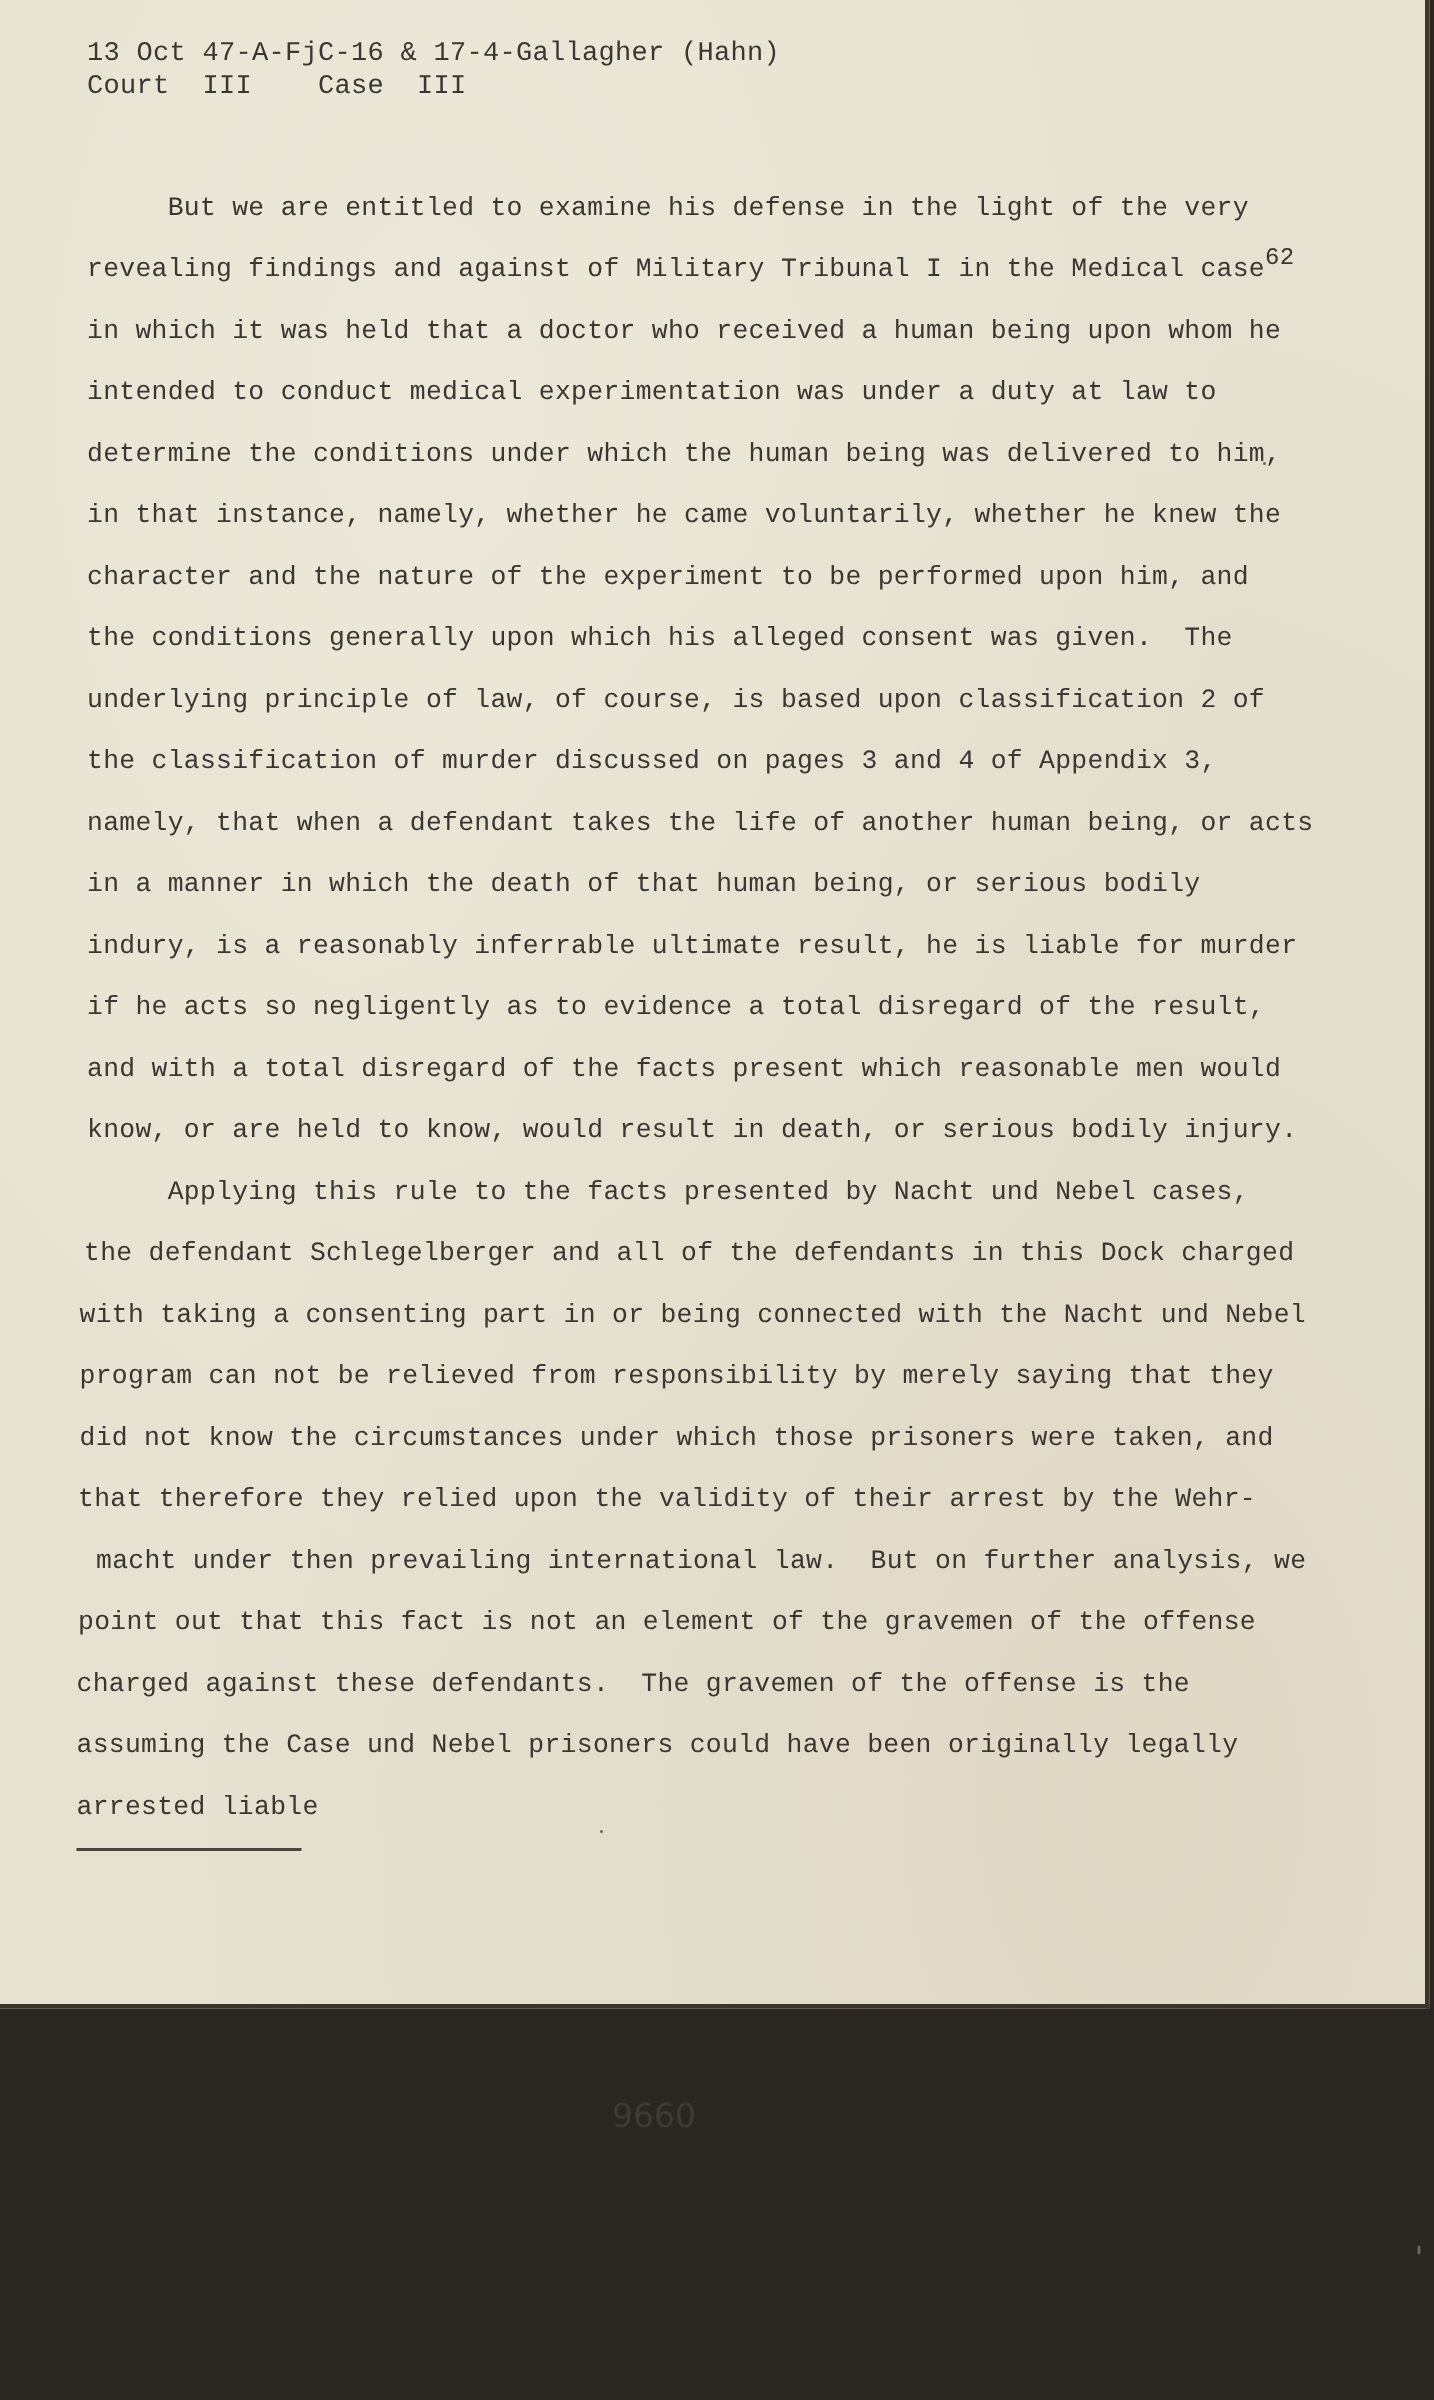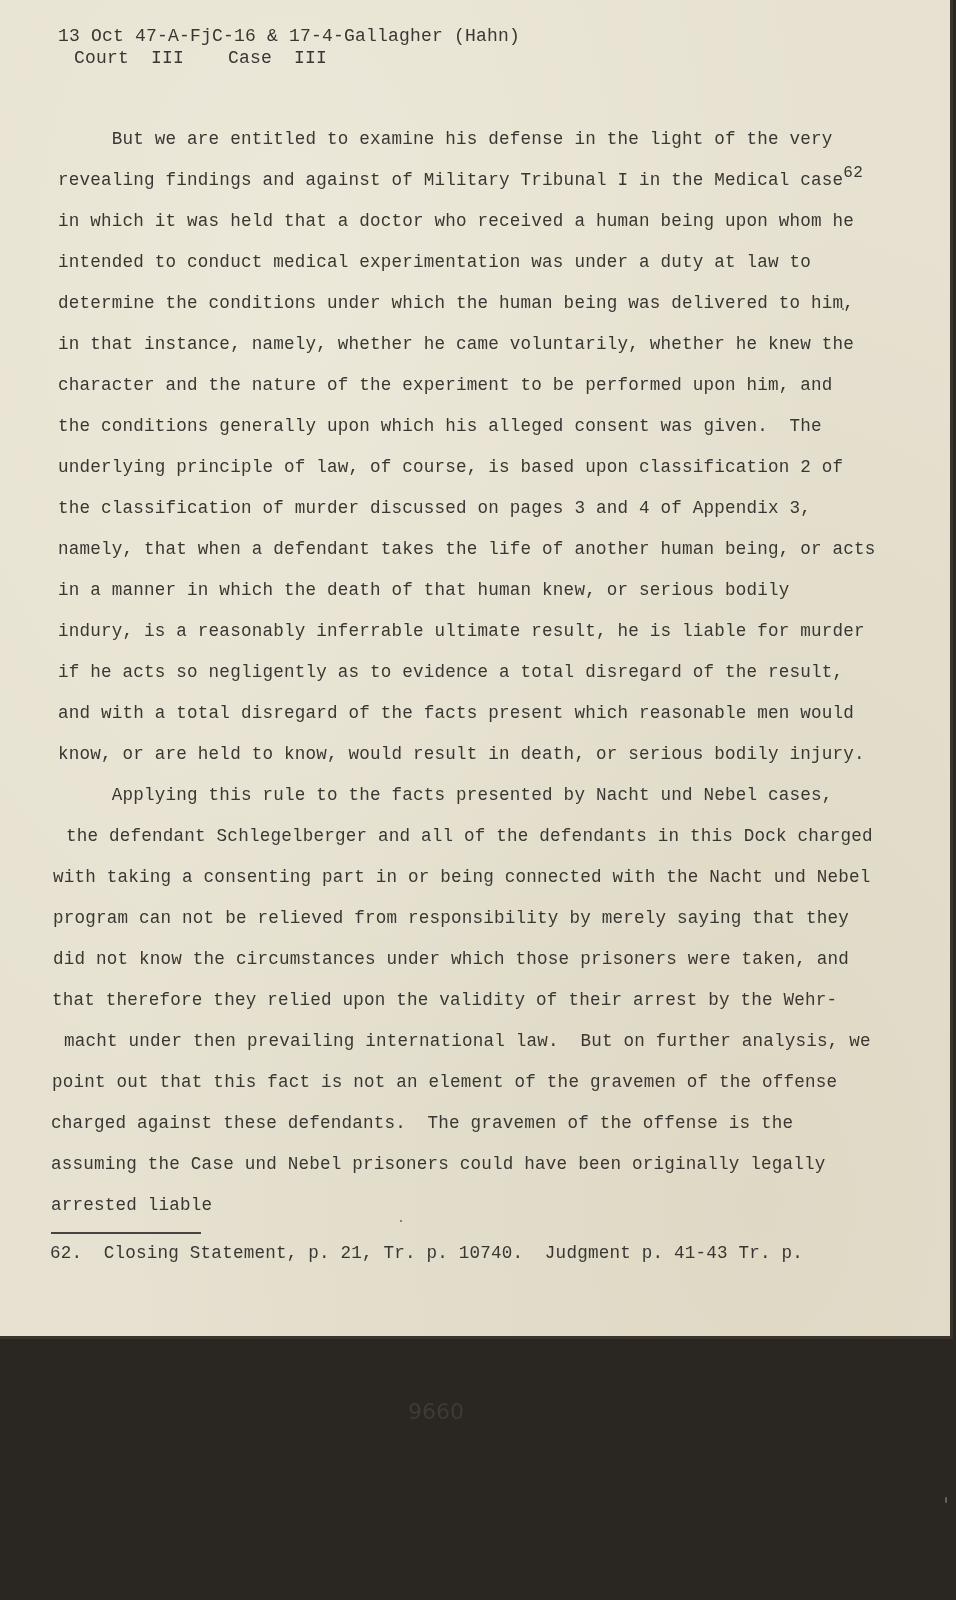--- a/index.html
+++ b/index.html
@@ -21,21 +21,21 @@
   }
   .tw {
     font-family: "Liberation Mono", "DejaVu Sans Mono", monospace;
     color: #3a3632;
     position: absolute;
     white-space: pre;
     letter-spacing: 0.2px;
   }
   .header { left: 58px; font-size: 18px; }
   .header.l1 { top: 26px; }
-  .header.l2 { top: 48px; margin-left: 16px; }
+  .header.l2 { top: 48px; }
   .body-line { left: 58px; font-size: 17.6px; }
   .sup { font-size: 16px; position: relative; top: -8px; }
   .rule {
     position: absolute; left: 51px; top: 1232px;
     width: 150px; height: 2px; background: #4a443e;
   }
   .footnote { left: 50px; top: 1243px; font-size: 17.6px; }
   .pageno {
     position: absolute; left: 408px; top: 1399px;
     font-family: "DejaVu Sans", sans-serif; font-size: 22px; color: #3e3a36;
@@ -54,39 +54,38 @@
     <div class="tw body-line" style="top:170px"><span>revealing findings and against of Military Tribunal I in the Medical case</span><span class="sup">62</span></div>
     <div class="tw body-line" style="top:211px">in which it was held that a doctor who received a human being upon whom he</div>
     <div class="tw body-line" style="top:252px">intended to conduct medical experimentation was under a duty at law to</div>
     <div class="tw body-line" style="top:293px">determine the conditions under which the human being was delivered to him,</div>
     <div class="tw body-line" style="top:334px">in that instance, namely, whether he came voluntarily, whether he knew the</div>
     <div class="tw body-line" style="top:375px">character and the nature of the experiment to be performed upon him, and</div>
     <div class="tw body-line" style="top:416px">the conditions generally upon which his alleged consent was given.  The</div>
     <div class="tw body-line" style="top:457px">underlying principle of law, of course, is based upon classification 2 of</div>
     <div class="tw body-line" style="top:498px">the classification of murder discussed on pages 3 and 4 of Appendix 3,</div>
     <div class="tw body-line" style="top:539px">namely, that when a defendant takes the life of another human being, or acts</div>
-    <div class="tw body-line" style="top:580px">in a manner in which the death of that human knew, or serious bodily</div>
+    <div class="tw body-line" style="top:580px">in a manner in which the death of that human being, or serious bodily</div>
     <div class="tw body-line" style="top:621px">indury, is a reasonably inferrable ultimate result, he is liable for murder</div>
     <div class="tw body-line" style="top:662px">if he acts so negligently as to evidence a total disregard of the result,</div>
     <div class="tw body-line" style="top:703px">and with a total disregard of the facts present which reasonable men would</div>
     <div class="tw body-line" style="top:744px">know, or are held to know, would result in death, or serious bodily injury.</div>
     <div class="tw body-line" style="top:785px">     Applying this rule to the facts presented by Nacht und Nebel cases,</div>
-    <div class="tw body-line" style="top:826px; left:66px">the defendant Schlegelberger and all of the defendants in this Dock charged</div>
+    <div class="tw body-line" style="top:826px; left:56px">the defendant Schlegelberger and all of the defendants in this Dock charged</div>
     <div class="tw body-line" style="top:867px; left:53px">with taking a consenting part in or being connected with the Nacht und Nebel</div>
     <div class="tw body-line" style="top:908px; left:53px">program can not be relieved from responsibility by merely saying that they</div>
     <div class="tw body-line" style="top:949px; left:53px">did not know the circumstances under which those prisoners were taken, and</div>
     <div class="tw body-line" style="top:990px; left:52px">that therefore they relied upon the validity of their arrest by the Wehr-</div>
     <div class="tw body-line" style="top:1031px; left:64px">macht under then prevailing international law.  But on further analysis, we</div>
     <div class="tw body-line" style="top:1072px; left:52px">point out that this fact is not an element of the gravemen of the offense</div>
     <div class="tw body-line" style="top:1113px; left:51px">charged against these defendants.  The gravemen of the offense is the</div>
     <div class="tw body-line" style="top:1154px; left:51px">assuming the Case und Nebel prisoners could have been originally legally</div>
     <div class="tw body-line" style="top:1195px; left:51px">arrested liable</div>
   </div>
 
   <div class="rule"></div>
-  <div class="tw footnote">62.  Closing Statement, p. 21, Tr. p. 10740.  Judgment p. 41-43 Tr. p.</div>
 
   <div class="pageno">9660</div>
 
   <div class="speck" style="left:842px; top:308px"></div>
   <div class="speck" style="left:945px; top:1497px; height:6px"></div>
   <div class="speck" style="left:400px; top:1220px"></div>
 </div>
 
 </body></html>

